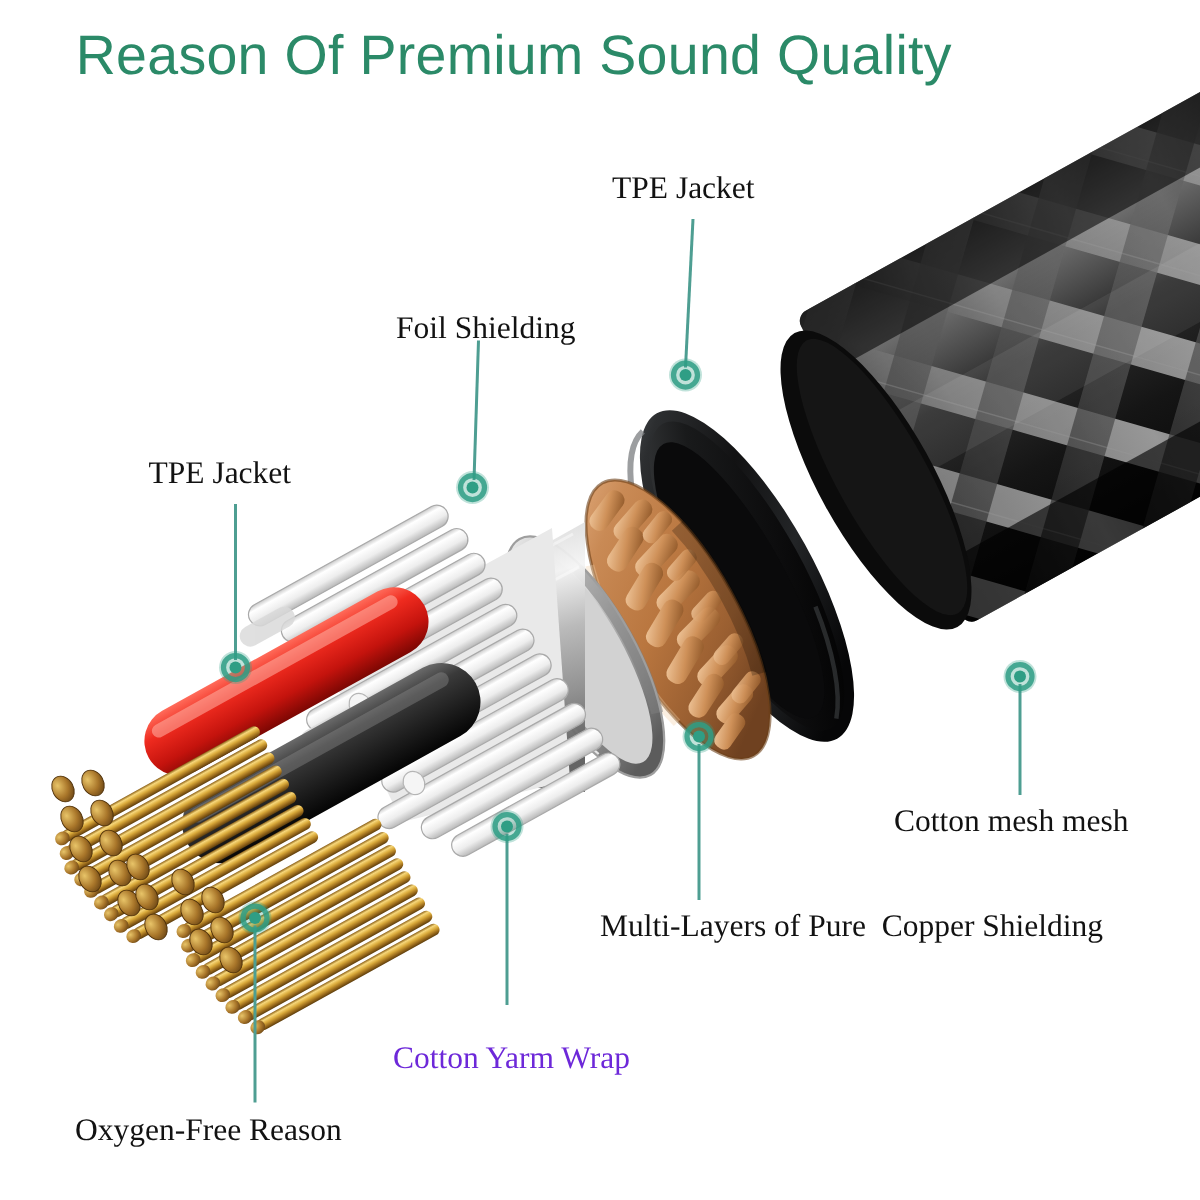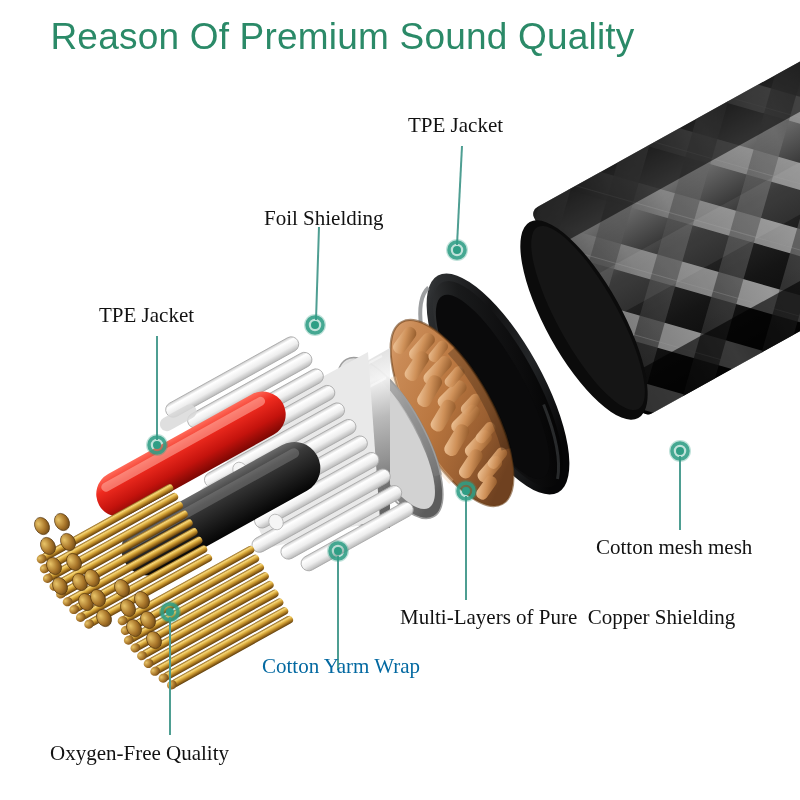--- a/index.html
+++ b/index.html
@@ -493,17 +493,17 @@
         <circle cx="170" cy="612" r="4" fill="#2f9e85"></circle>
       </g>
     </svg>
 
   <div id="labels">
       <div class="label" style="left: 408px; top: 115px; color: rgb(18, 18, 18);">TPE Jacket</div>
       <div class="label" style="left: 264px; top: 196px; color: rgb(18, 18, 18); margin-top: 12px;">Foil Shielding</div>
       <div class="label" style="left: 99px; top: 305px; color: rgb(18, 18, 18);">TPE Jacket</div>
       <div class="label" style="left: 596px; top: 537px; color: rgb(18, 18, 18);">Cotton mesh mesh</div>
       <div class="label" style="left: 400px; top: 607px; color: rgb(18, 18, 18);">Multi-Layers of Pure  Copper Shielding</div>
-      <div class="label" style="left: 262px; top: 656px; color: #0369a1;">Cotton Yarm Wrap</div>
-      <div class="label" style="left: 50px; top: 743px; color: rgb(18, 18, 18);">Oxygen-Free Quality</div>
+      <div class="label" style="left: 262px; top: 695px; color: #6d28d9;">Cotton Yarm Wrap</div>
+      <div class="label" style="left: 50px; top: 743px; color: rgb(18, 18, 18);">Oxygen-Free Reason</div>
     </div>
 
 </div>
 
 </body></html>

